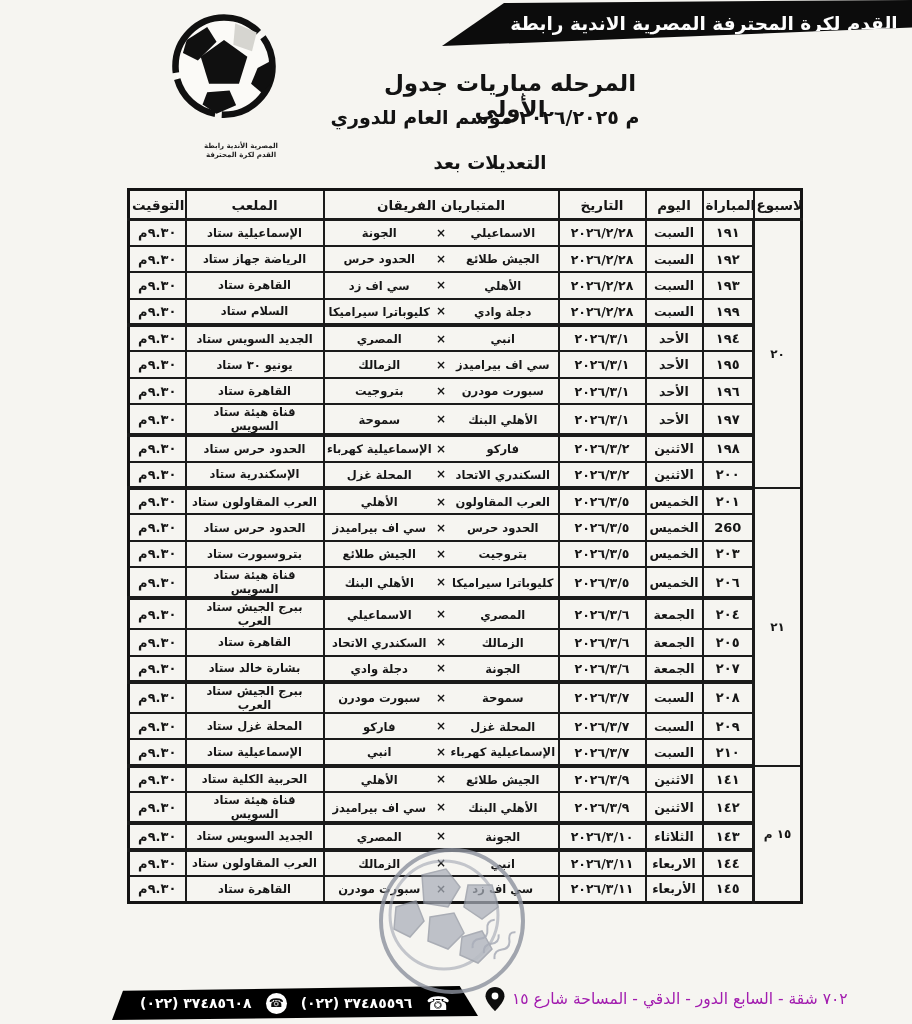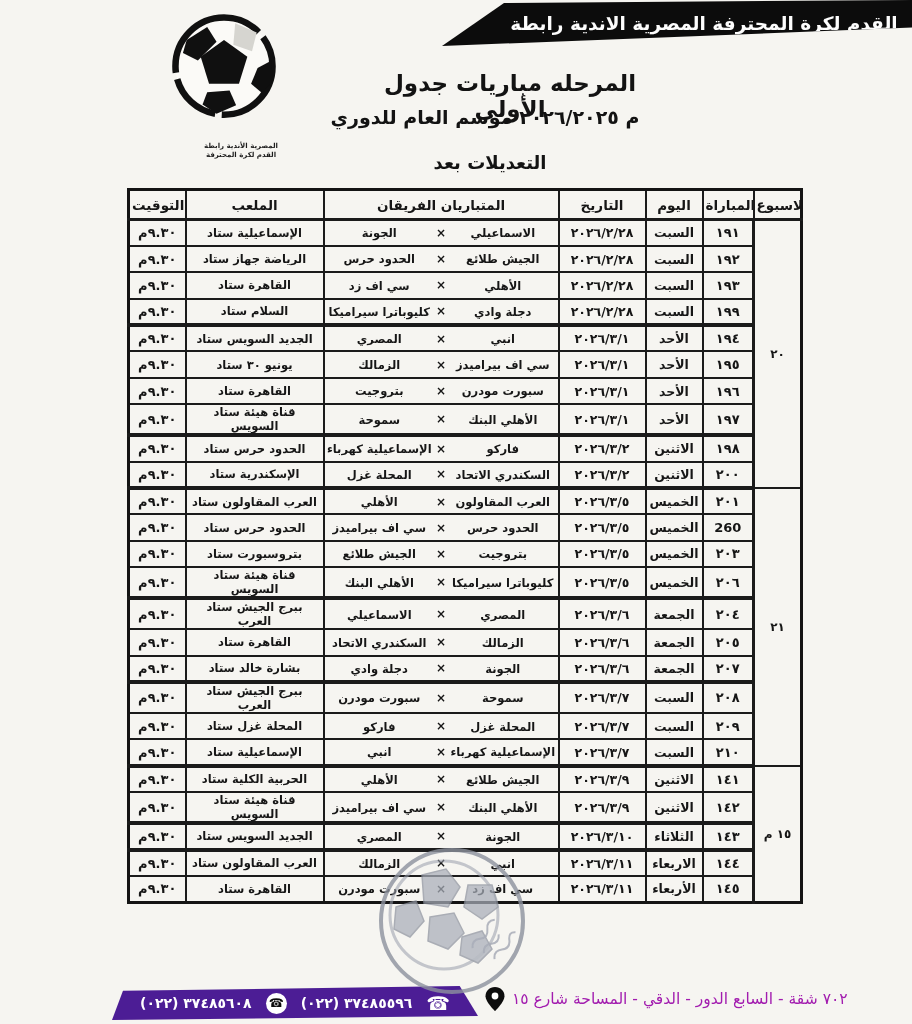--- a/index.html
+++ b/index.html
@@ -37,21 +37,21 @@
   .c-num{font-size:13px;}
   .c-week{font-size:12px;border-left-width:3px !important;}
   .teams{display:flex;align-items:flex-end;}
   .teams .tm{flex:1;font-size:11.5px;line-height:1.1;}
   .teams .vs{width:18px;font-size:12px;}
 
   
   .stamp{position:absolute;left:344px;top:845px;opacity:.8;z-index:5;}
 
   
-  .fbar{position:absolute;left:112px;top:986px;width:366px;height:34px;background:#4c1d95;
+  .fbar{position:absolute;left:112px;top:986px;width:366px;height:34px;background:#000000;
     clip-path:polygon(3% 14%,95% 0,100% 88%,0 100%);display:flex;align-items:center;justify-content:center;gap:14px;
     flex-direction:row;color:#fff;}
   .fbar .num{font-size:14px;font-weight:bold;letter-spacing:.5px;white-space:nowrap;}
   .fax-ic{display:inline-flex;width:21px;height:21px;border-radius:50%;background:#fff;color:#0c0c0c;
     align-items:center;justify-content:center;font-size:12px;line-height:1;}
   .ph-ic{font-size:19px;color:#fff;line-height:1;}
   .addr{position:absolute;left:484px;top:986px;width:420px;display:flex;align-items:center;gap:6px;}
   .addr .txt{font-size:15.5px;font-weight:normal;color:#a21caf;white-space:nowrap;}
   bdi{unicode-bidi:isolate;}
 </style>

